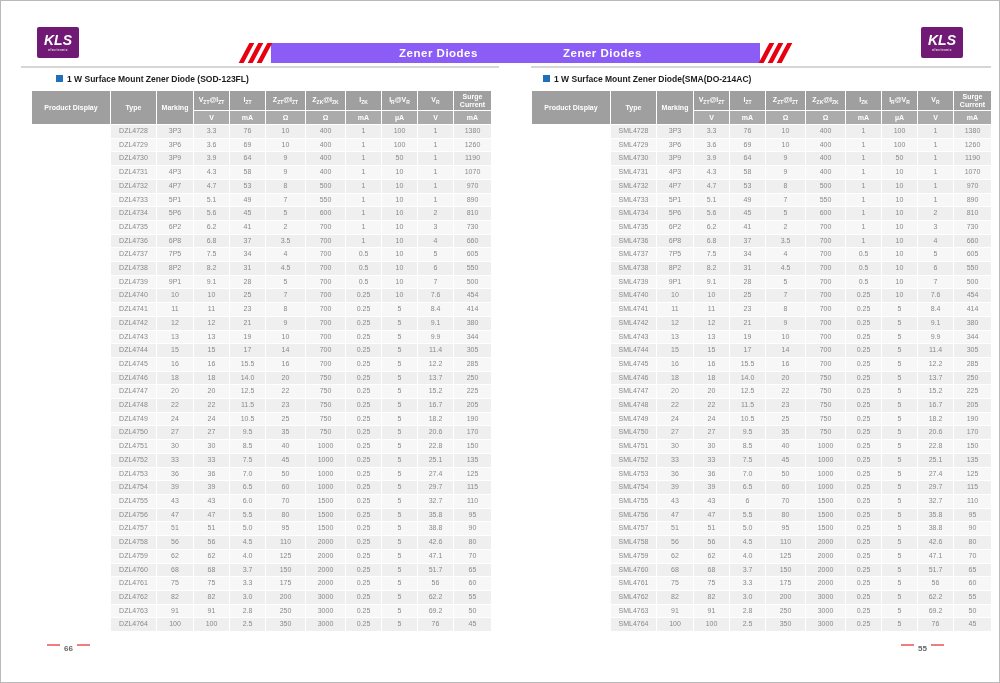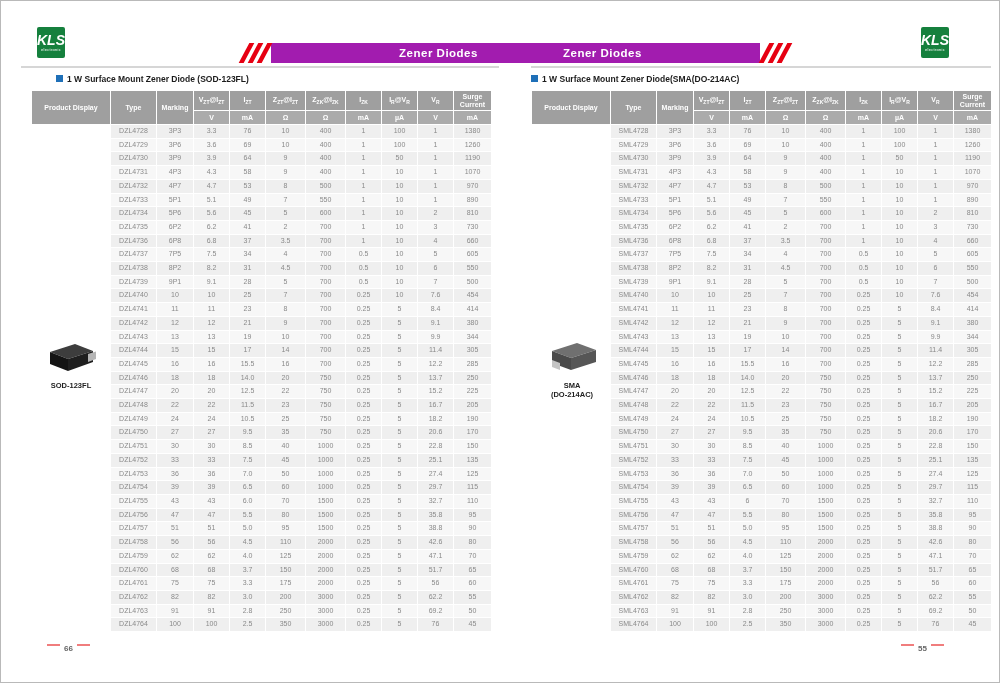--- a/index.html
+++ b/index.html
@@ -6,28 +6,28 @@
   body{
     width:1000px;height:683px;position:relative;background:#ffffff;
     border:1px solid #b9b9b9;box-sizing:border-box;overflow:hidden;
     font-family:"Liberation Sans", sans-serif;
   }
   .page{position:absolute;top:0;height:683px;}
   .page-left{left:20px;width:478px;}
   .page-right{left:530px;width:460px;}
 
   
-  .kls-logo{position:absolute;width:28px;height:31px;background:#15803d;border-radius:2px;
+  .kls-logo{position:absolute;width:42px;height:31px;background:#701a75;border-radius:2px;
     display:flex;flex-direction:column;align-items:center;justify-content:center;}
   .kls-text{color:#fff;font-weight:bold;font-size:14px;line-height:13px;font-style:italic;letter-spacing:0px;}
   .kls-sub{color:#fff;font-size:4px;line-height:5px;letter-spacing:0.3px;}
 
   
   .banner{position:absolute;top:42px;height:20px;display:flex;align-items:center;}
-  .banner-solid{height:20px;background:#a21caf;color:#fff;font-weight:bold;
+  .banner-solid{height:20px;background:#8b5cf6;color:#fff;font-weight:bold;
     font-size:11.5px;line-height:20px;letter-spacing:0.5px;}
   .stripes{display:flex;height:20px;align-items:stretch;}
   .stripes i{display:block;width:5px;background:#e60012;transform:skewX(-28deg);margin:0 2px;}
   .hrule{position:absolute;top:65px;left:0;right:0;height:2px;background:#d6d6d6;}
 
   
   .sec-title{position:absolute;top:72px;display:flex;align-items:center;height:11px;}
   .bullet{width:7px;height:7px;background:#1f70b8;margin-right:4px;flex:0 0 auto;}
   .sec-text{font-size:8.5px;font-weight:bold;color:#1c1c1c;white-space:nowrap;}
 
@@ -562,29 +562,20 @@
           <td>350</td>
           <td>3000</td>
           <td>0.25</td>
           <td>5</td>
           <td>76</td>
           <td>45</td>
         </tr>
       </tbody>
   </table>
 
-  <div class="product-art" style="left:10px;width:80px;">
-    <svg width="56" height="36" viewBox="0 0 56 36">
-      <polygon points="7,13 32,5 50,12 25,20" fill="#3d3d3d"></polygon>
-      <polygon points="7,13 25,20 25,32 7,25" fill="#141414"></polygon>
-      <polygon points="25,20 50,12 50,23 25,32" fill="#1f1f1f"></polygon>
-      <polygon points="45,15 53,12.5 53,20 45,23" fill="#b5b5b5"></polygon>
-    </svg>
-    <div class="product-label">SOD-123FL</div>
-  </div>
 
   <div class="footer" style="left:22px;">
     <span class="fdash"></span>
     <span class="fnum">66</span>
     <span class="fdash"></span>
   </div>
 </div>
 
 <div class="page page-right">
   <div class="banner" style="left:8px;">
@@ -595,21 +586,21 @@
         <i></i>
       </div>
   </div>
 
   <div class="kls-logo" style="left:390px;top:26px;">
     <div class="kls-text">KLS</div>
     <div class="kls-sub">electronic</div>
   </div>
   <div class="hrule"></div>
 
-  <div class="sec-title" style="left:0px;text-align:right;">
+  <div class="sec-title" style="left:12px;text-align:right;">
     <span class="bullet"></span>
     <span class="sec-text">1 W Surface Mount Zener Diode(SMA(DO-214AC)</span>
   </div>
 
   <table class="ztable" style="left:0px;">
     <colgroup>
       <col style="width:78px;">
         <col style="width:45px;">
         <col style="width:36px;">
       <col style="width:35px;">
@@ -1091,29 +1082,19 @@
           <td>350</td>
           <td>3000</td>
           <td>0.25</td>
           <td>5</td>
           <td>76</td>
           <td>45</td>
         </tr>
       </tbody>
   </table>
 
-  <div class="product-art" style="left:0px;width:82px;">
-    <svg width="58" height="36" viewBox="0 0 58 36">
-      <polygon points="9,12 34,4 53,11 28,19" fill="#707070"></polygon>
-      <polygon points="9,12 28,19 28,31 9,24" fill="#4a4a4a"></polygon>
-      <polygon points="28,19 53,11 53,23 28,31" fill="#565656"></polygon>
-      <polygon points="9,21 17,24 17,31 9,28" fill="#c4c4c4"></polygon>
-    </svg>
-    <div class="product-label">SMA</div>
-    <div class="product-label" style="margin-top:0;">(DO-214AC)</div>
-  </div>
 
   <div class="footer" style="left:366px;">
     <span class="fdash"></span>
     <span class="fnum">55</span>
     <span class="fdash"></span>
   </div>
 </div>
 
 </body></html>

